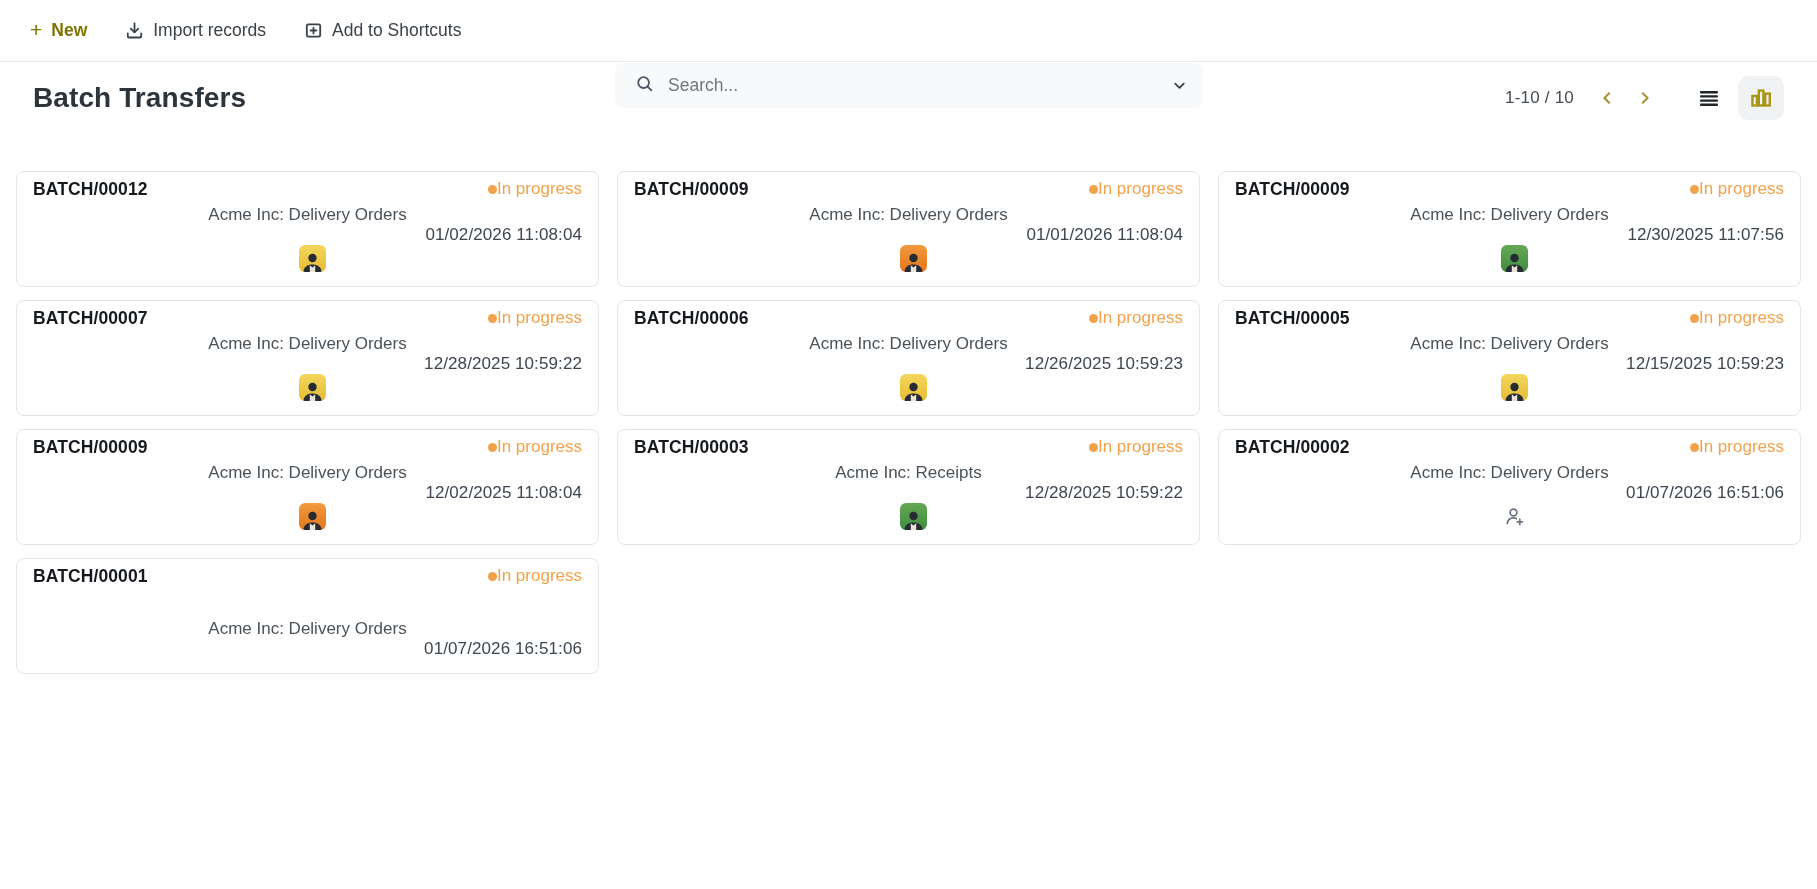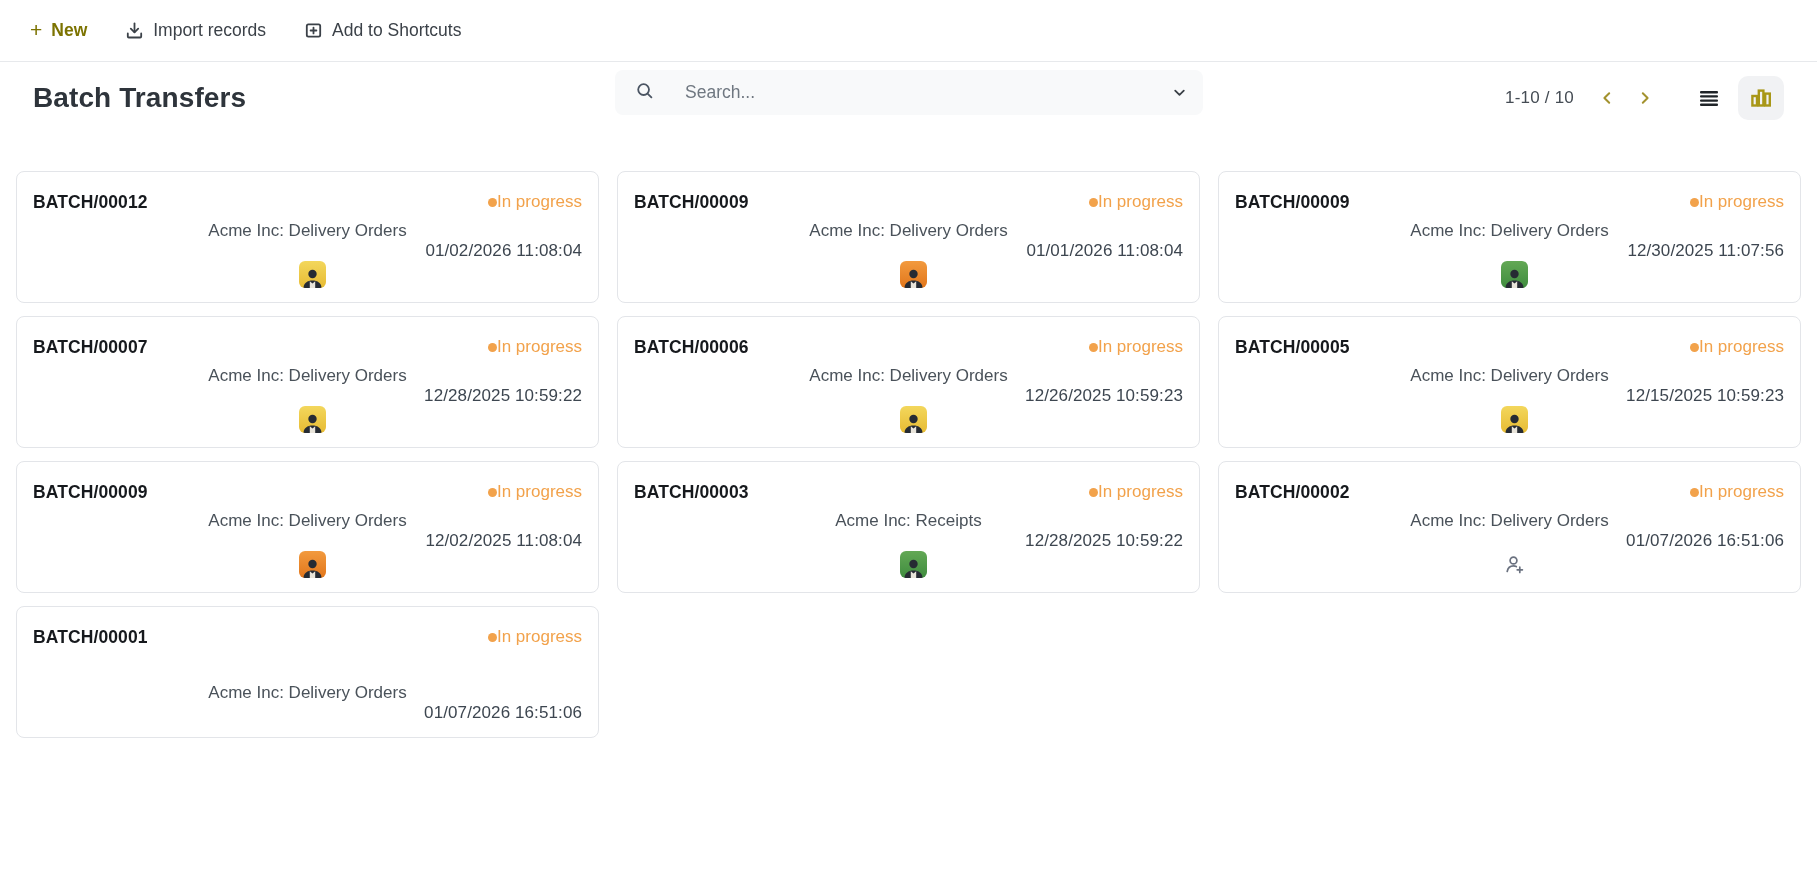--- a/index.html
+++ b/index.html
@@ -53,29 +53,29 @@
   }
   .page-title {
     font-size: 28px;
     font-weight: 700;
     color: #2e343b;
     letter-spacing: 0.1px;
   }
   .searchbar {
     position: absolute;
     left: 615px;
-    top: 8px;
+    top: 1px;
     width: 588px;
     height: 45px;
     background: #f8f9fa;
     border-radius: 8px;
     display: flex;
     align-items: center;
     padding: 0 16px 0 20px;
-    gap: 30px;
+    gap: 13px;
   }
   .searchbar input {
     flex: 1;
     border: none;
     outline: none;
     background: transparent;
     font-family: "Liberation Sans", sans-serif;
     font-size: 17.5px;
     color: #374151;
   }
@@ -121,25 +121,25 @@
 
   
   .kanban {
     margin-top: 38px;
     padding: 0 16px;
     display: grid;
     grid-template-columns: repeat(3, 1fr);
     gap: 13px 18px;
   }
   .card {
-    height: 132px;
+    height: 116px;
     background: #fff;
     border: 1px solid #e3e5e9;
     border-radius: 8px;
-    padding: 20px 16px 14px 16px;
+    padding: 7px 16px 14px 16px;
     display: flex;
     flex-direction: column;
     justify-content: space-between;
     cursor: pointer;
   }
   .card-top {
     display: flex;
     align-items: flex-start;
     justify-content: space-between;
   }

